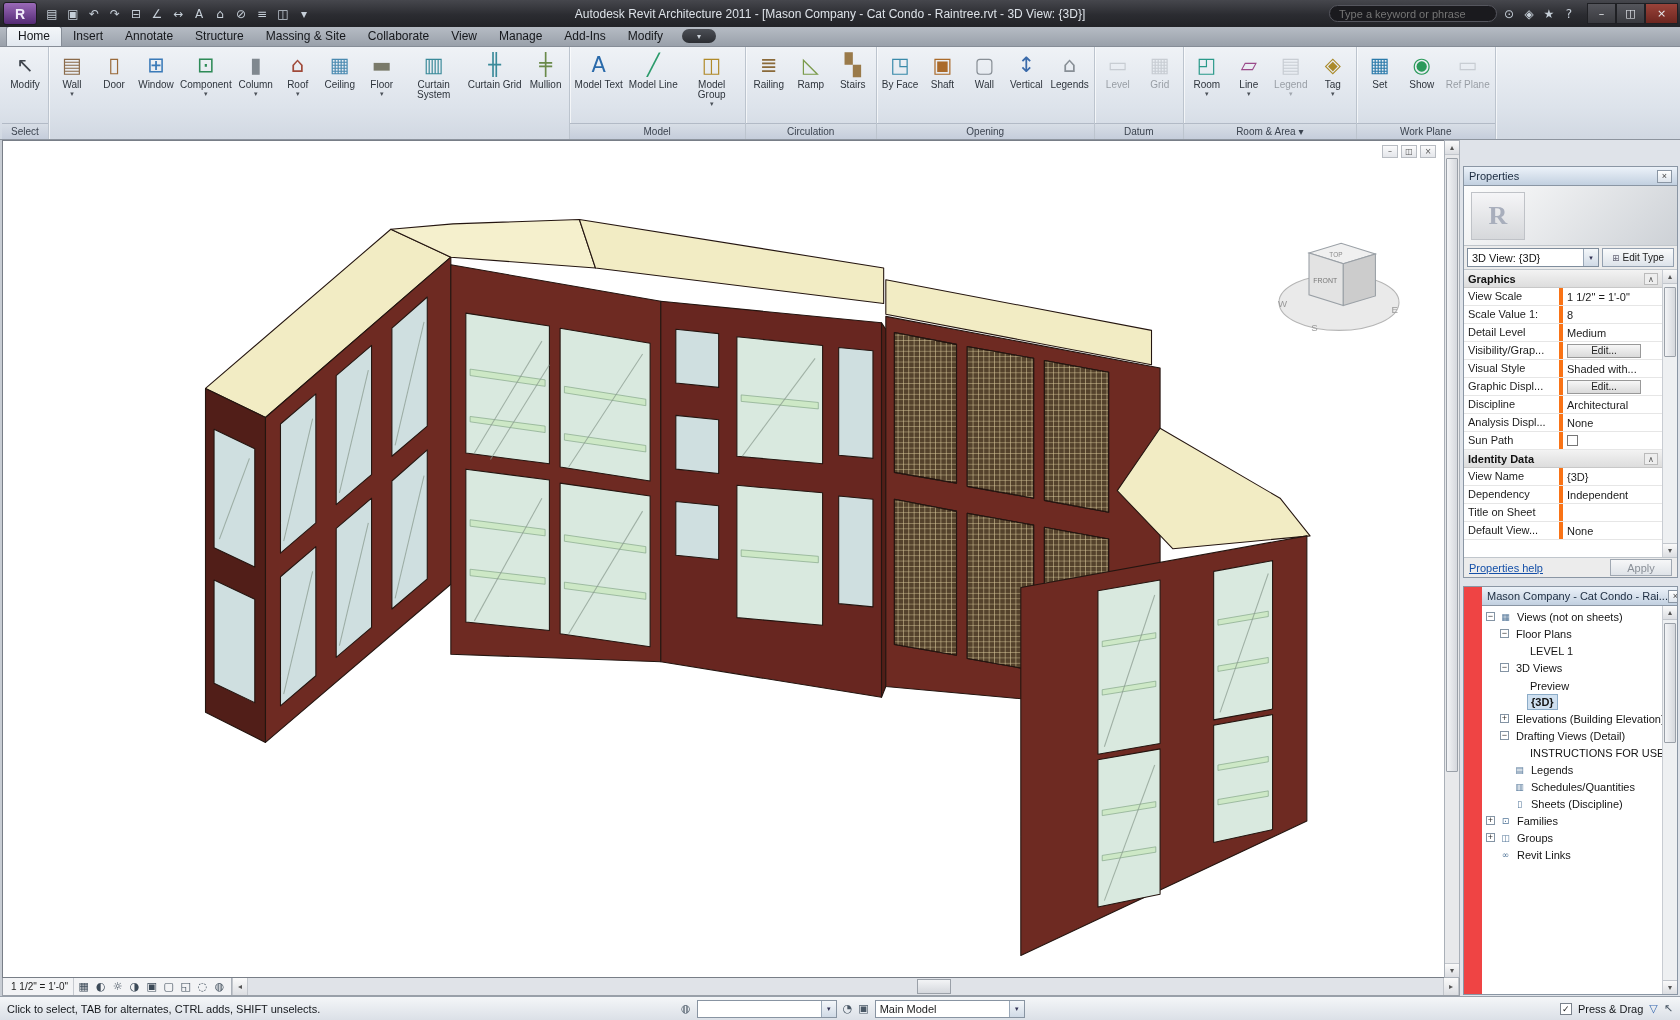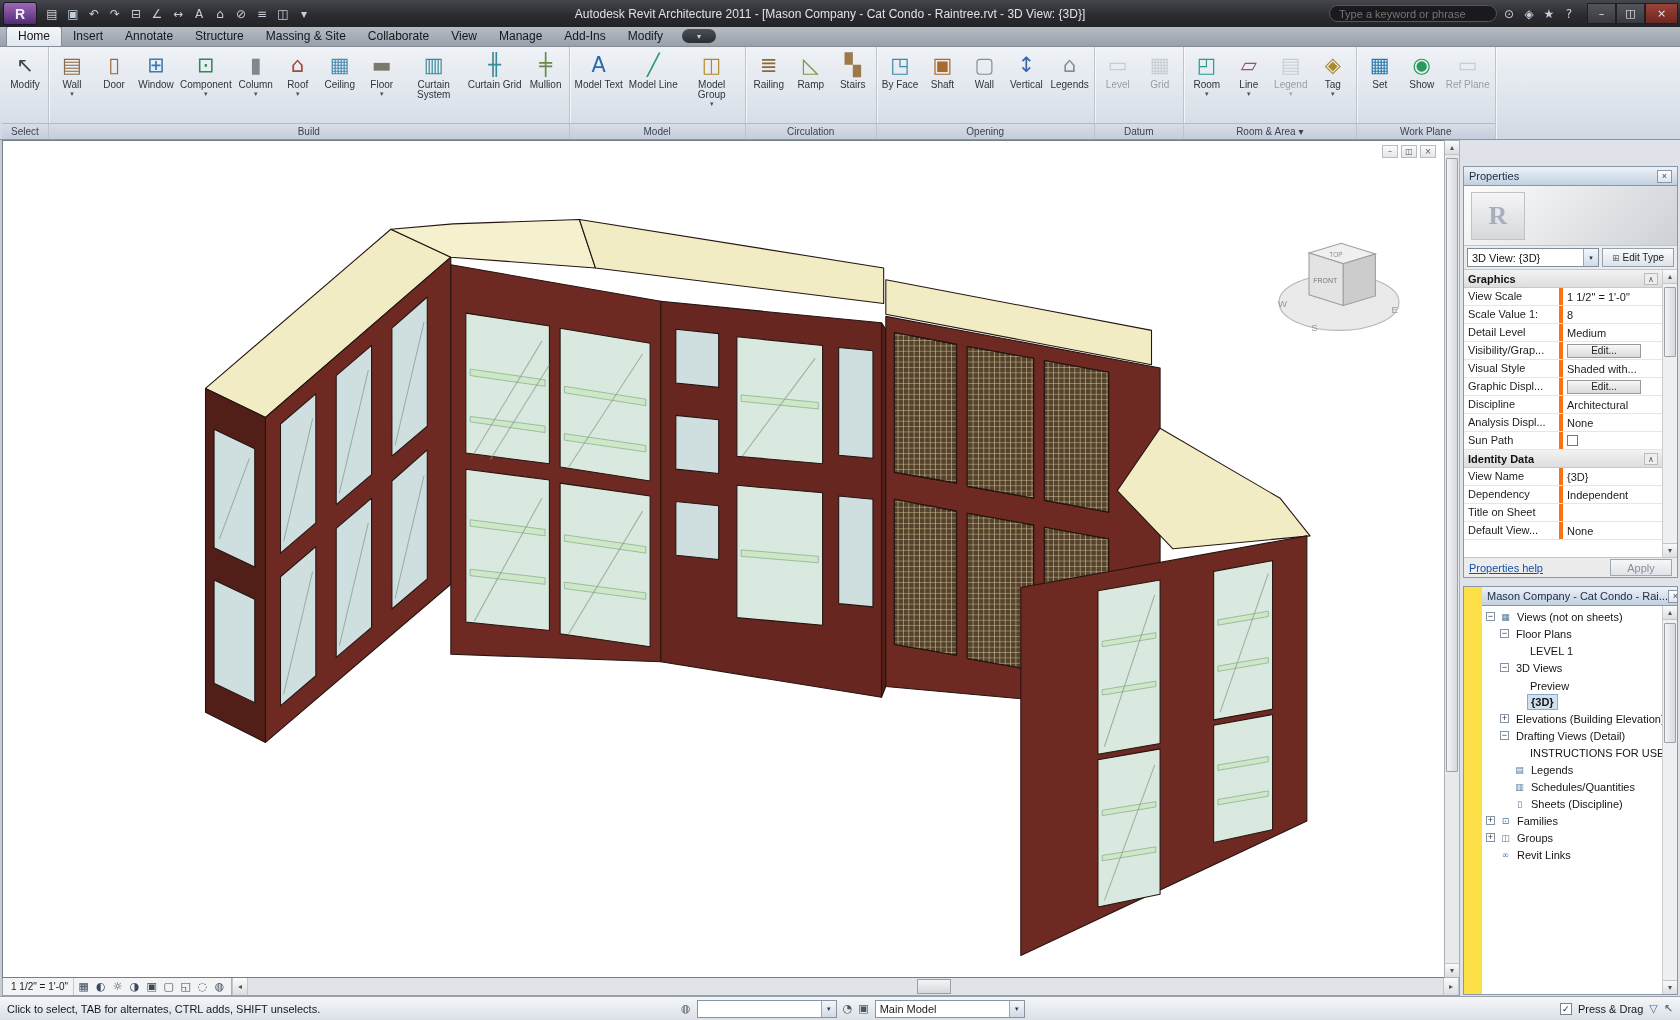--- a/index.html
+++ b/index.html
@@ -56,21 +56,21 @@
 .scrollrow{height:18px;flex:0 0 18px;display:flex;background:#e0e3e8;border:1px solid #9aa0a8;border-top:none;align-items:stretch;}
 .vcb{display:flex;align-items:center;background:#f2f3f5;border-right:1px solid #aab0b8;padding:0 3px;gap:1px;}
 .vcb-scale{font-size:10px;padding:0 5px;border-right:1px solid #c6cad0;height:100%;display:flex;align-items:center;color:#1c1c1c;white-space:nowrap;}
 .vcb-ico{width:17px;text-align:center;font-size:11px;color:#3c4a58;font-family:"DejaVu Sans",sans-serif;}
 .hs-arrow{width:16px;display:flex;align-items:center;justify-content:center;font-size:8px;color:#555;background:linear-gradient(#fafafa,#dcdee2);border-left:1px solid #c2c6cc;border-right:1px solid #c2c6cc;font-family:"DejaVu Sans",sans-serif;}
 .hs-track{flex:1;position:relative;}
 .hs-thumb{position:absolute;top:1px;bottom:1px;left:56%;width:34px;background:linear-gradient(#f3f4f6,#d5d8dd);border:1px solid #9aa0a8;}
 
 
 .rightpanel{width:220px;flex:0 0 220px;background:#dfe3e9;display:flex;flex-direction:column;padding:26px 2px 0 3px;gap:8px;}
-.palette{background:#fde047;border:1px solid #8a96a4;display:flex;flex-direction:column;min-height:0;}
+.palette{background:#ef4444;border:1px solid #8a96a4;display:flex;flex-direction:column;min-height:0;}
 .properties-palette{height:412px;flex:0 0 412px;}
 .browser-palette{flex:1;margin-bottom:1px;padding-left:18px;}
 .pal-header{height:19px;flex:0 0 19px;background:linear-gradient(#ecf2f9,#c2d0e0);border-bottom:1px solid #8a96a4;display:flex;align-items:center;padding:0 5px;font-size:11px;color:#1c2c40;white-space:nowrap;overflow:hidden;}
 .pal-close{margin-left:auto;width:15px;height:13px;flex:0 0 15px;border:1px solid #8a96a4;background:linear-gradient(#ffffff,#dde4ec);text-align:center;line-height:11px;font-size:9px;color:#444;}
 .prop-preview{height:60px;flex:0 0 60px;background:linear-gradient(135deg,#fdfdfd,#cdd1d6);border-bottom:1px solid #c0c6cc;display:flex;align-items:center;}
 .preview-logo{width:54px;height:48px;margin-left:7px;background:linear-gradient(#f5f5f7,#d6d8db);border:1px solid #bfc2c7;display:flex;align-items:center;justify-content:center;font-size:26px;color:#a8aebc;font-weight:bold;font-family:"Liberation Serif",serif;}
 .type-row{height:24px;flex:0 0 24px;display:flex;align-items:center;gap:3px;padding:0 3px;border-bottom:1px solid #c0c6cc;background:#ececec;}
 .type-combo{flex:1;height:19px;background:#fff;border:1px solid #7e8c9c;display:flex;align-items:center;font-size:11px;padding-left:4px;color:#111;white-space:nowrap;overflow:hidden;}
 .combo-arrow{margin-left:auto;width:15px;height:100%;flex:0 0 15px;background:linear-gradient(#f4f7fa,#d0dae6);border-left:1px solid #9aa8b8;display:flex;align-items:center;justify-content:center;font-size:7px;color:#335;font-family:"DejaVu Sans",sans-serif;}
 .edit-type-btn{width:72px;flex:0 0 72px;height:19px;background:linear-gradient(#fafbfc,#dde3ea);border:1px solid #93a0b0;font-size:10px;display:flex;align-items:center;justify-content:center;gap:3px;color:#222;}
@@ -246,21 +246,20 @@
           </div>
           <div class="rbtn">
             <div class="rbtn-icon" style="color: rgb(58, 138, 154);">╫</div>
             <div class="rbtn-label">Curtain Grid</div>
           </div>
           <div class="rbtn">
             <div class="rbtn-icon" style="color: rgb(106, 138, 74);">╪</div>
             <div class="rbtn-label">Mullion</div>
           </div>
         </div>
-        <div class="panel-label">Build</div>
       </div>
       <div class="panel">
         <div class="panel-body">
           <div class="rbtn">
             <div class="rbtn-icon" style="color: rgb(42, 106, 170);">A</div>
             <div class="rbtn-label">Model Text</div>
           </div>
           <div class="rbtn">
             <div class="rbtn-icon" style="color: rgb(42, 154, 106);">╱</div>
             <div class="rbtn-label">Model Line</div>

